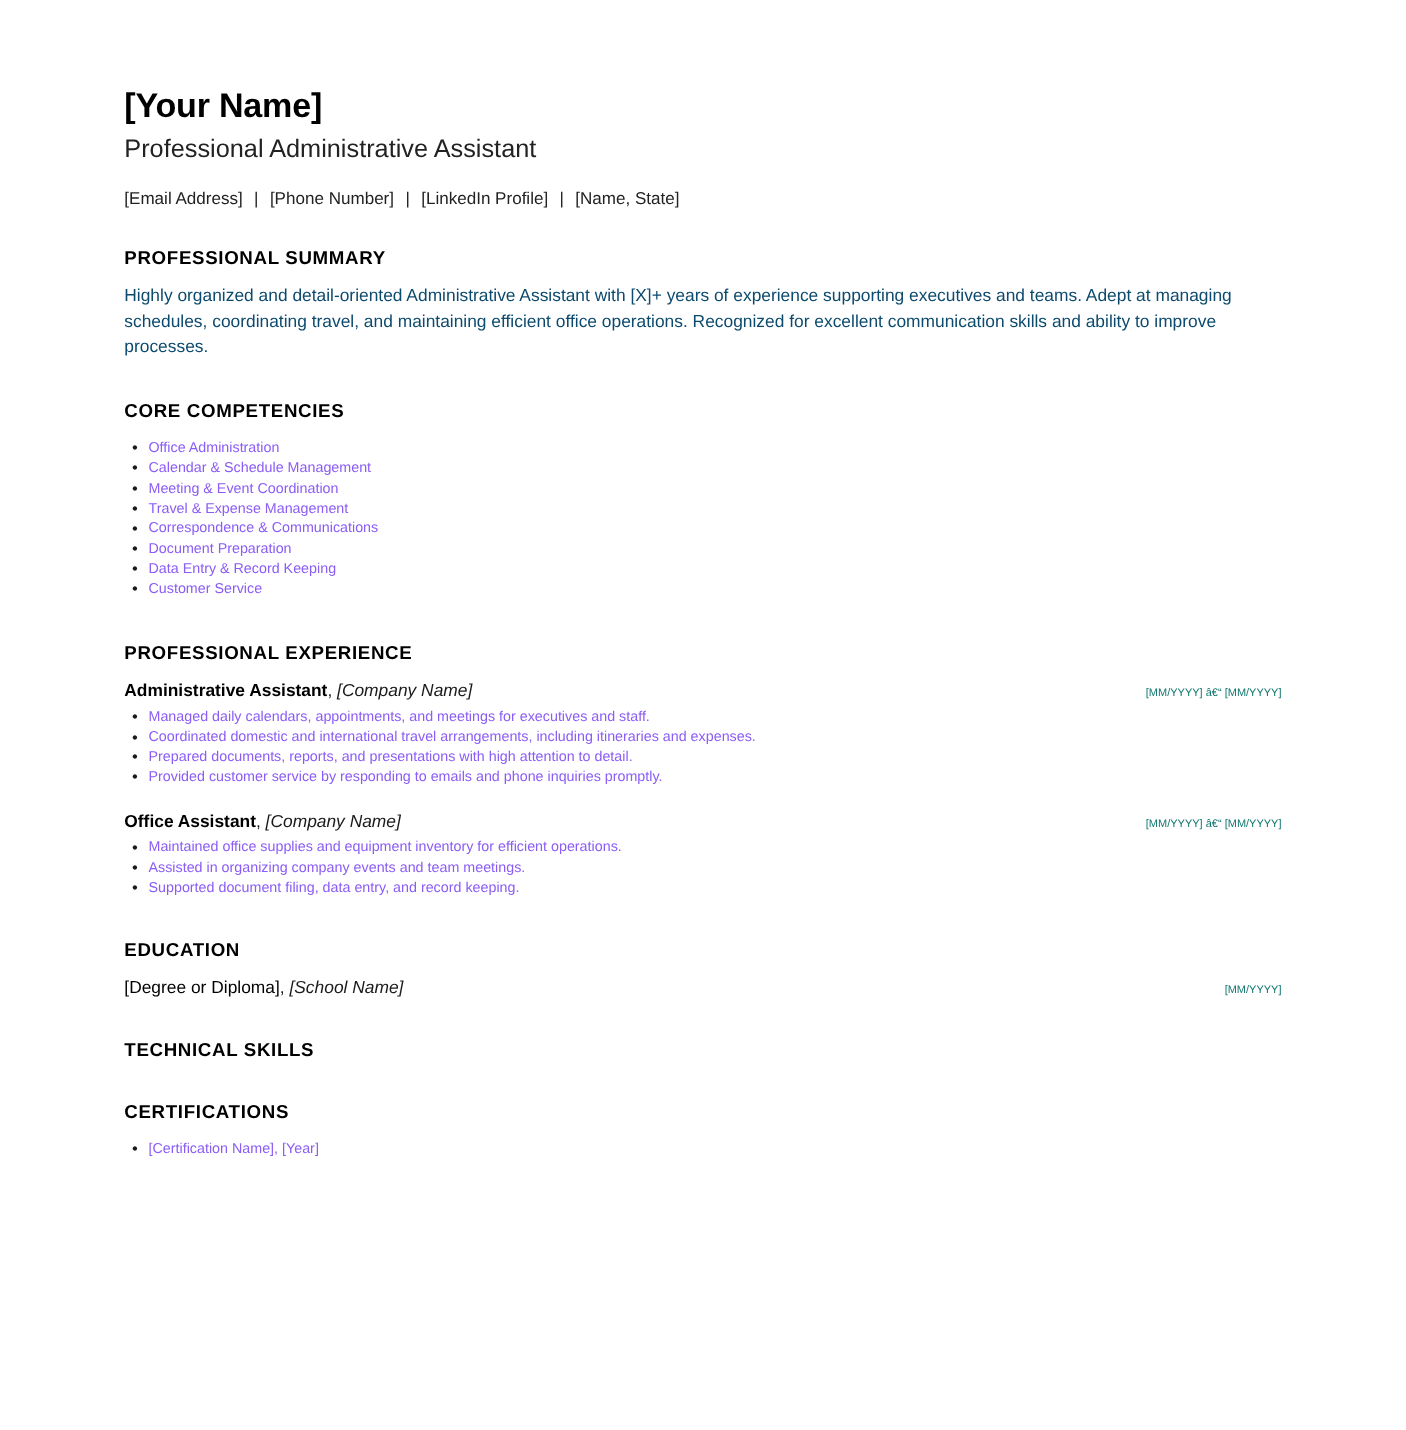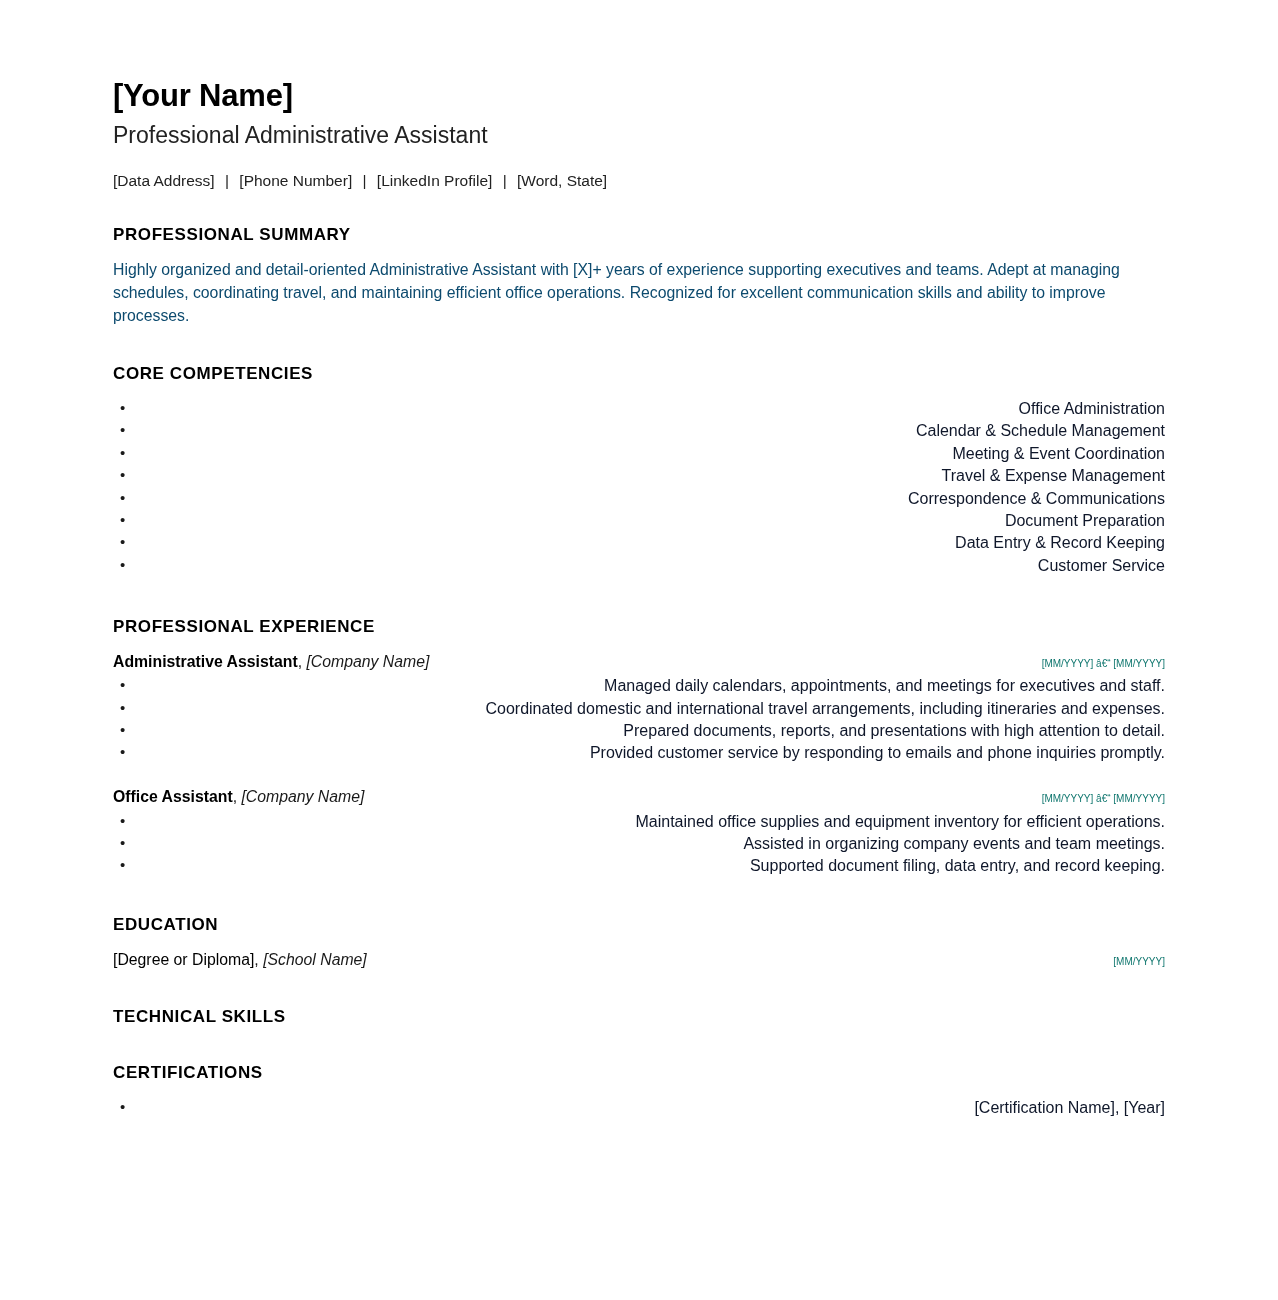--- a/index.html
+++ b/index.html
@@ -77,26 +77,25 @@
   }
 
   
   ul.bullets {
     list-style: none;
     margin: 0;
     padding: 0;
   }
   ul.bullets li {
     position: relative;
-    font-size: 16px;
+    font-size: 13px;
     line-height: 1.37;
     padding-left: 22px;
     margin: 0 0 0.5px 0;
-    color: #0f172a;
-    text-align: right;
+    color: #8b5cf6;
   }
   ul.bullets li::before {
     content: "\2022";
     position: absolute;
     left: 7px;
     top: 0;
     font-size: 15px;
     line-height: 1.37;
     color: #1a1a1a;
   }
@@ -164,27 +163,27 @@
 </head>
 <body>
 
 <div class="page">
   <div class="content">
 
     <header>
       <h1 class="name">[Your Name]</h1>
       <div class="tagline">Professional Administrative Assistant</div>
       <div class="contact-line">
-        <span>[Data Address]</span>
+        <span>[Email Address]</span>
         <span class="contact-sep">|</span>
         <span>[Phone Number]</span>
         <span class="contact-sep">|</span>
         <span>[LinkedIn Profile]</span>
         <span class="contact-sep">|</span>
-        <span>[Word, State]</span>
+        <span>[Name, State]</span>
       </div>
     </header>
 
     <section class="section">
       <h2 class="section-title">PROFESSIONAL SUMMARY</h2>
       <p class="summary-text">Highly organized and detail-oriented Administrative Assistant with [X]+ years of experience supporting executives and teams. Adept at managing schedules, coordinating travel, and maintaining efficient office operations. Recognized for excellent communication skills and ability to improve processes.</p>
     </section>
 
     <section class="section section-competencies">
       <h2 class="section-title">CORE COMPETENCIES</h2>

